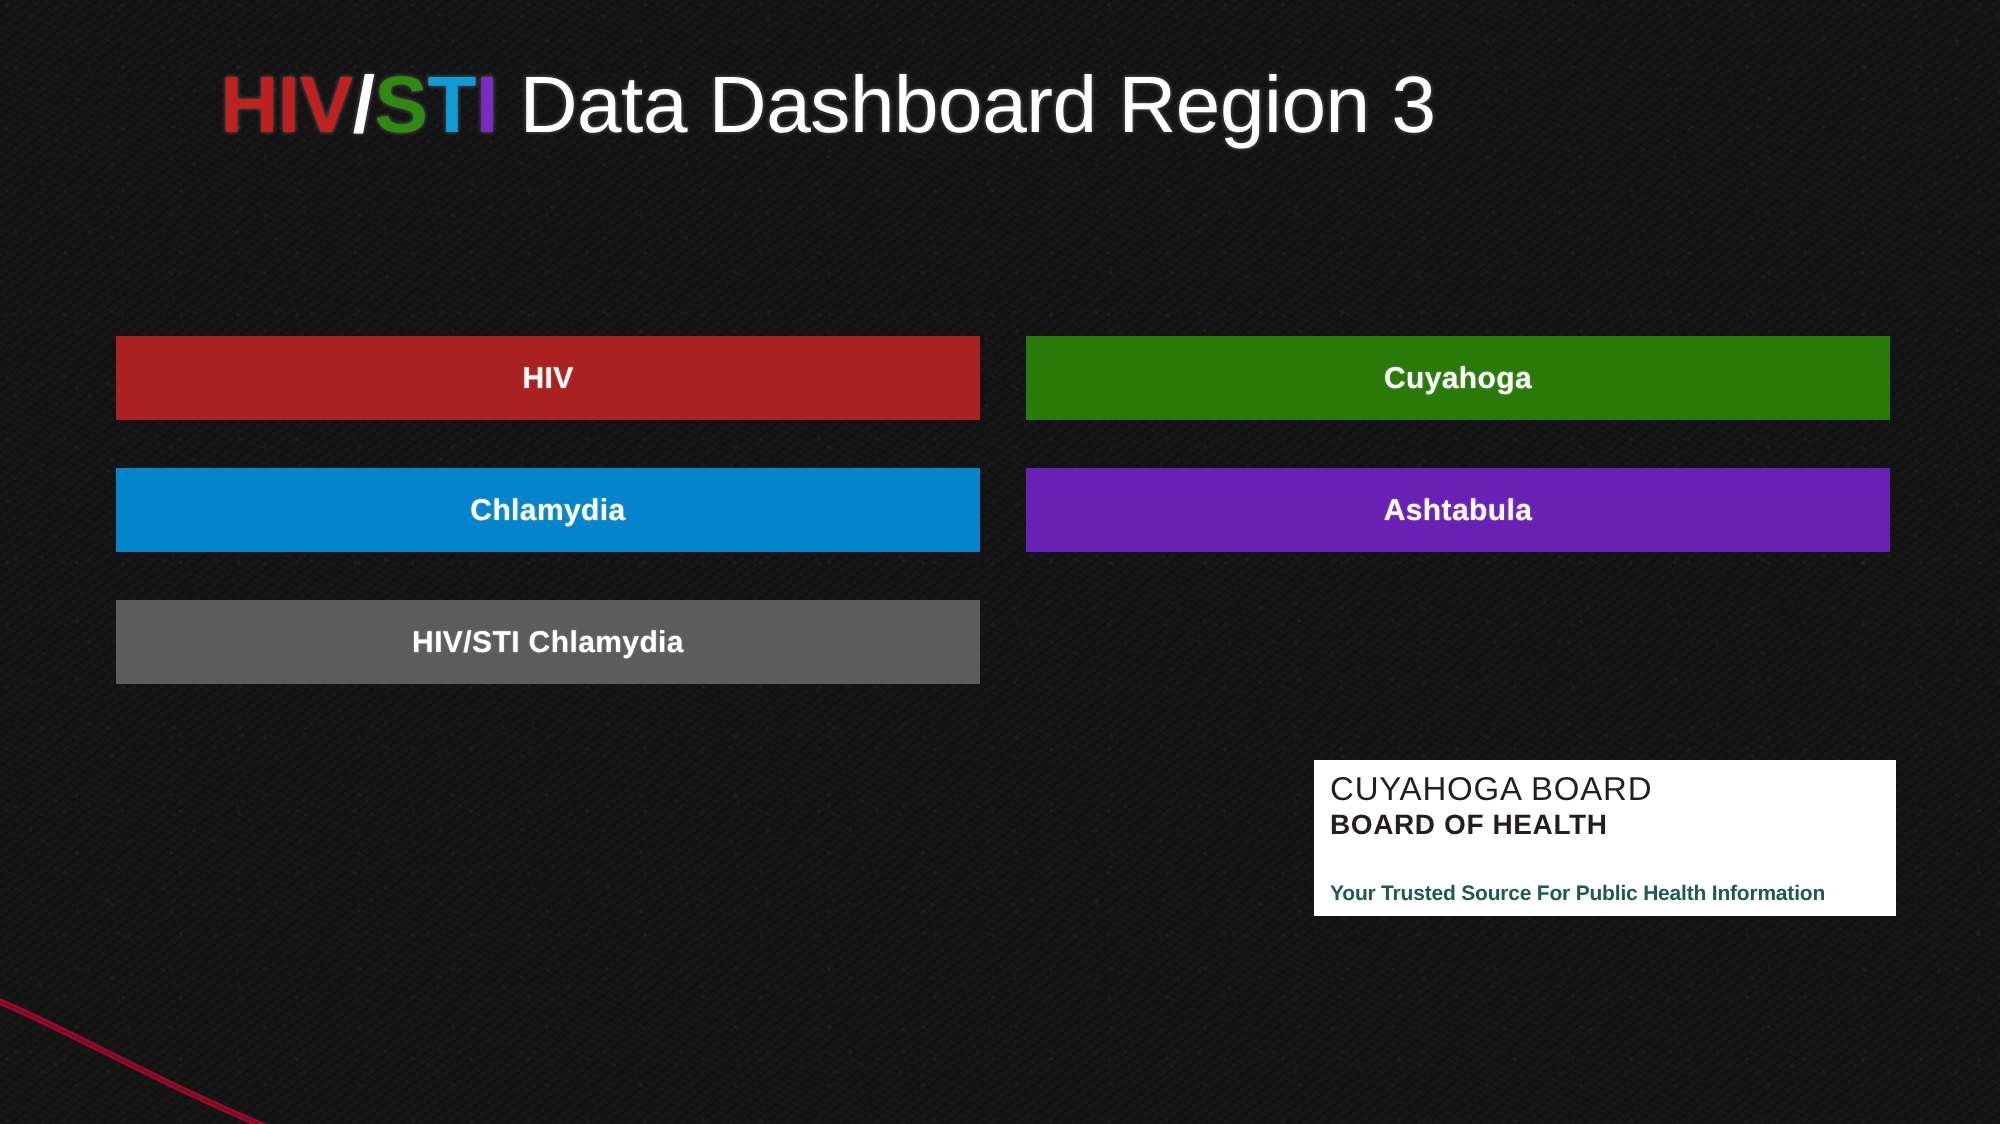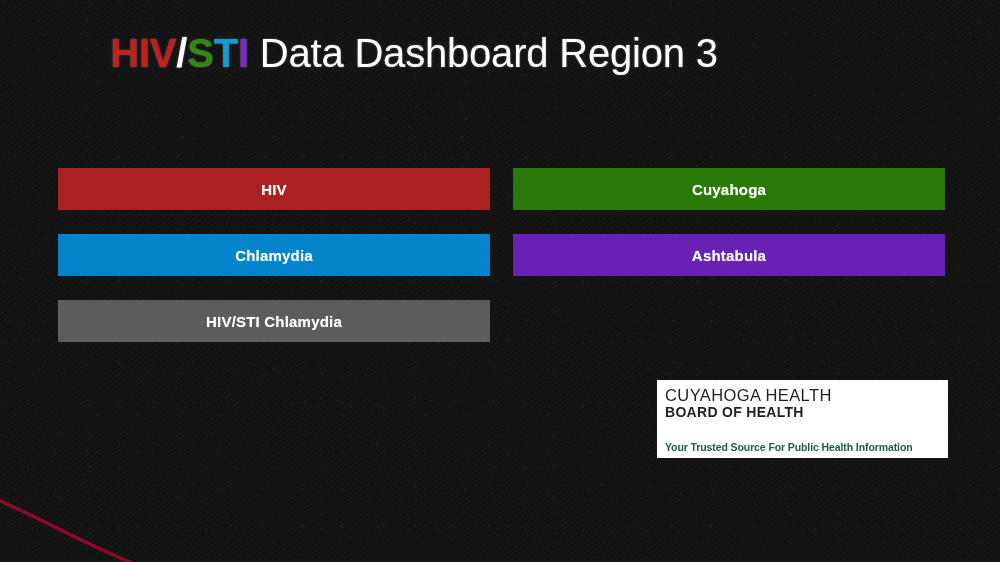--- a/index.html
+++ b/index.html
@@ -159,20 +159,20 @@
     <div class="btn-row">
       <div class="btn" style="background:#5c5c5c">HIV/STI Chlamydia</div>
       <div class="btn ghost"></div>
     </div>
 
   </div>
 
   <div id="logo">
     <div id="logo-top">
       <div id="logo-words">
-        <div id="logo-line1">CUYAHOGA HEALTH</div>
+        <div id="logo-line1">CUYAHOGA BOARD</div>
         <div id="logo-line2">BOARD OF HEALTH</div>
       </div>
     </div>
     <div id="logo-tagline">Your Trusted Source For Public Health Information</div>
   </div>
 
 </div>
 
 </body></html>

